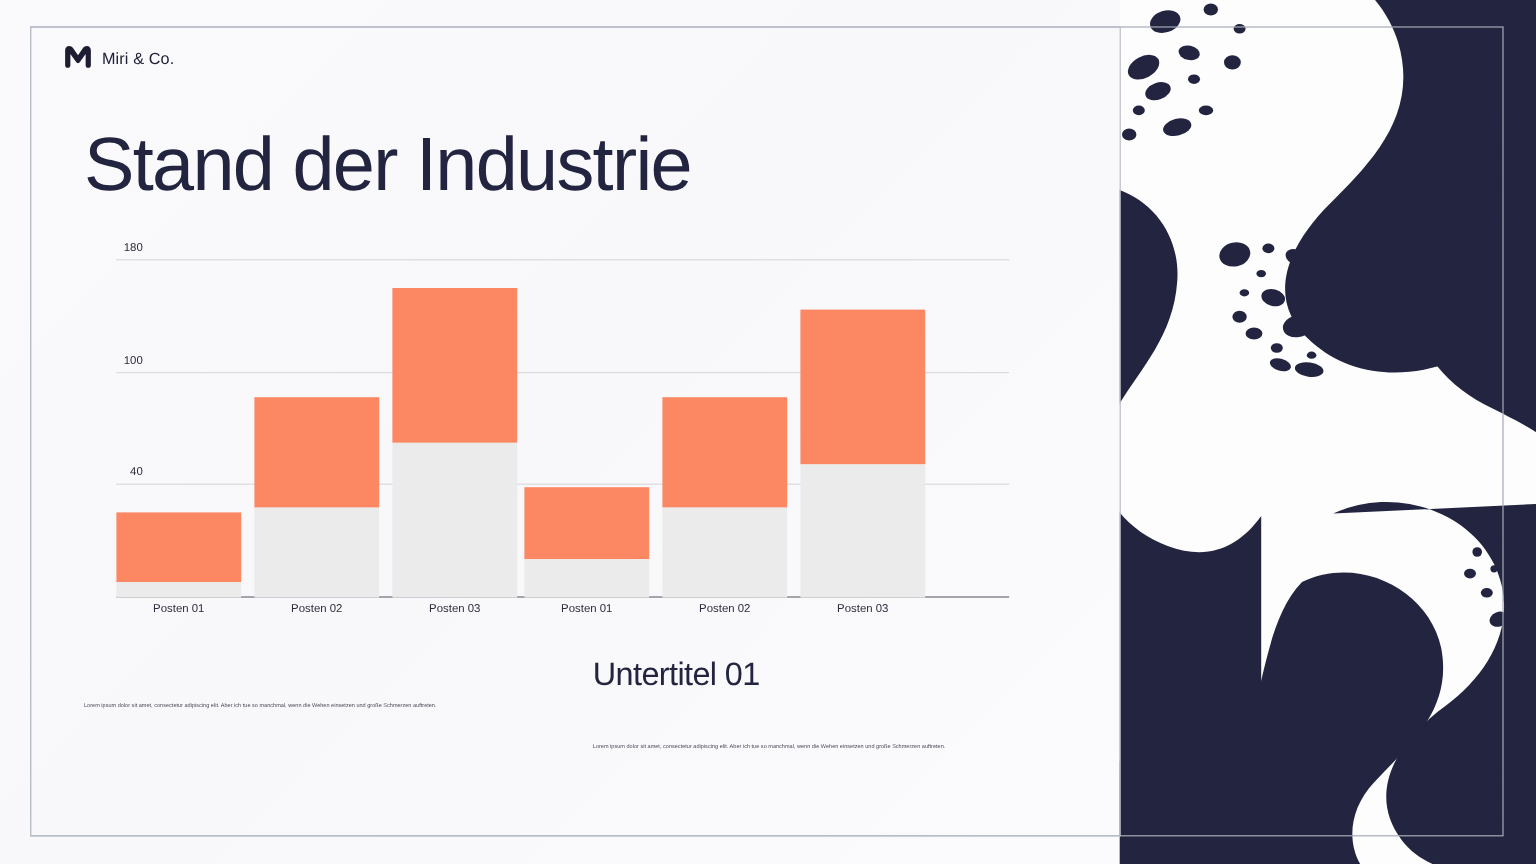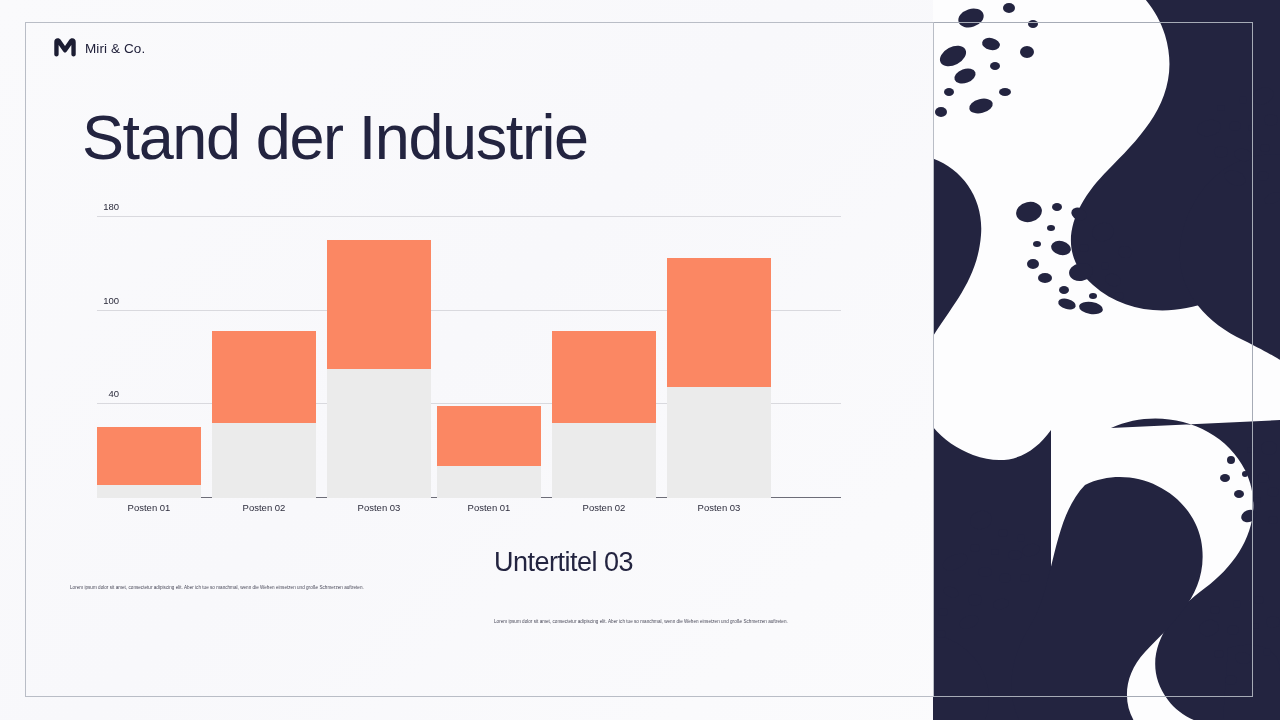--- a/index.html
+++ b/index.html
@@ -49,21 +49,20 @@
 
   
   #page-title {
     position: absolute;
     left: 70px; top: 99px;
     font-size: 63px;
     line-height: 76px;
     font-weight: 500;
     letter-spacing: -1.4px;
     color: #232440;
-    margin-left: 12px;
   }
 
   
   #chart {
     position: absolute;
     left: 70px; top: 205px;
     width: 790px; height: 300px;
   }
   #plot {
     position: absolute;
@@ -320,17 +319,17 @@
         <div class="xlabel" style="width: 104px;">Posten 02</div>
         <div style="width: 11px;"></div>
         <div class="xlabel" style="width: 104px;">Posten 03</div>
       </div>
   </div>
 
   <div class="col" id="col-1">
     <div class="body-text">Lorem ipsum dolor sit amet, consectetur adipiscing elit. Aber ich tue so manchmal, wenn die Wehen einsetzen und große Schmerzen auftreten.</div>
   </div>
   <div class="col" id="col-2">
-    <div class="subtitle">Untertitel 03</div>
+    <div class="subtitle">Untertitel 01</div>
     <div class="body-text">Lorem ipsum dolor sit amet, consectetur adipiscing elit. Aber ich tue so manchmal, wenn die Wehen einsetzen und große Schmerzen auftreten.</div>
   </div>
 
 </div>
 
 </body></html>

